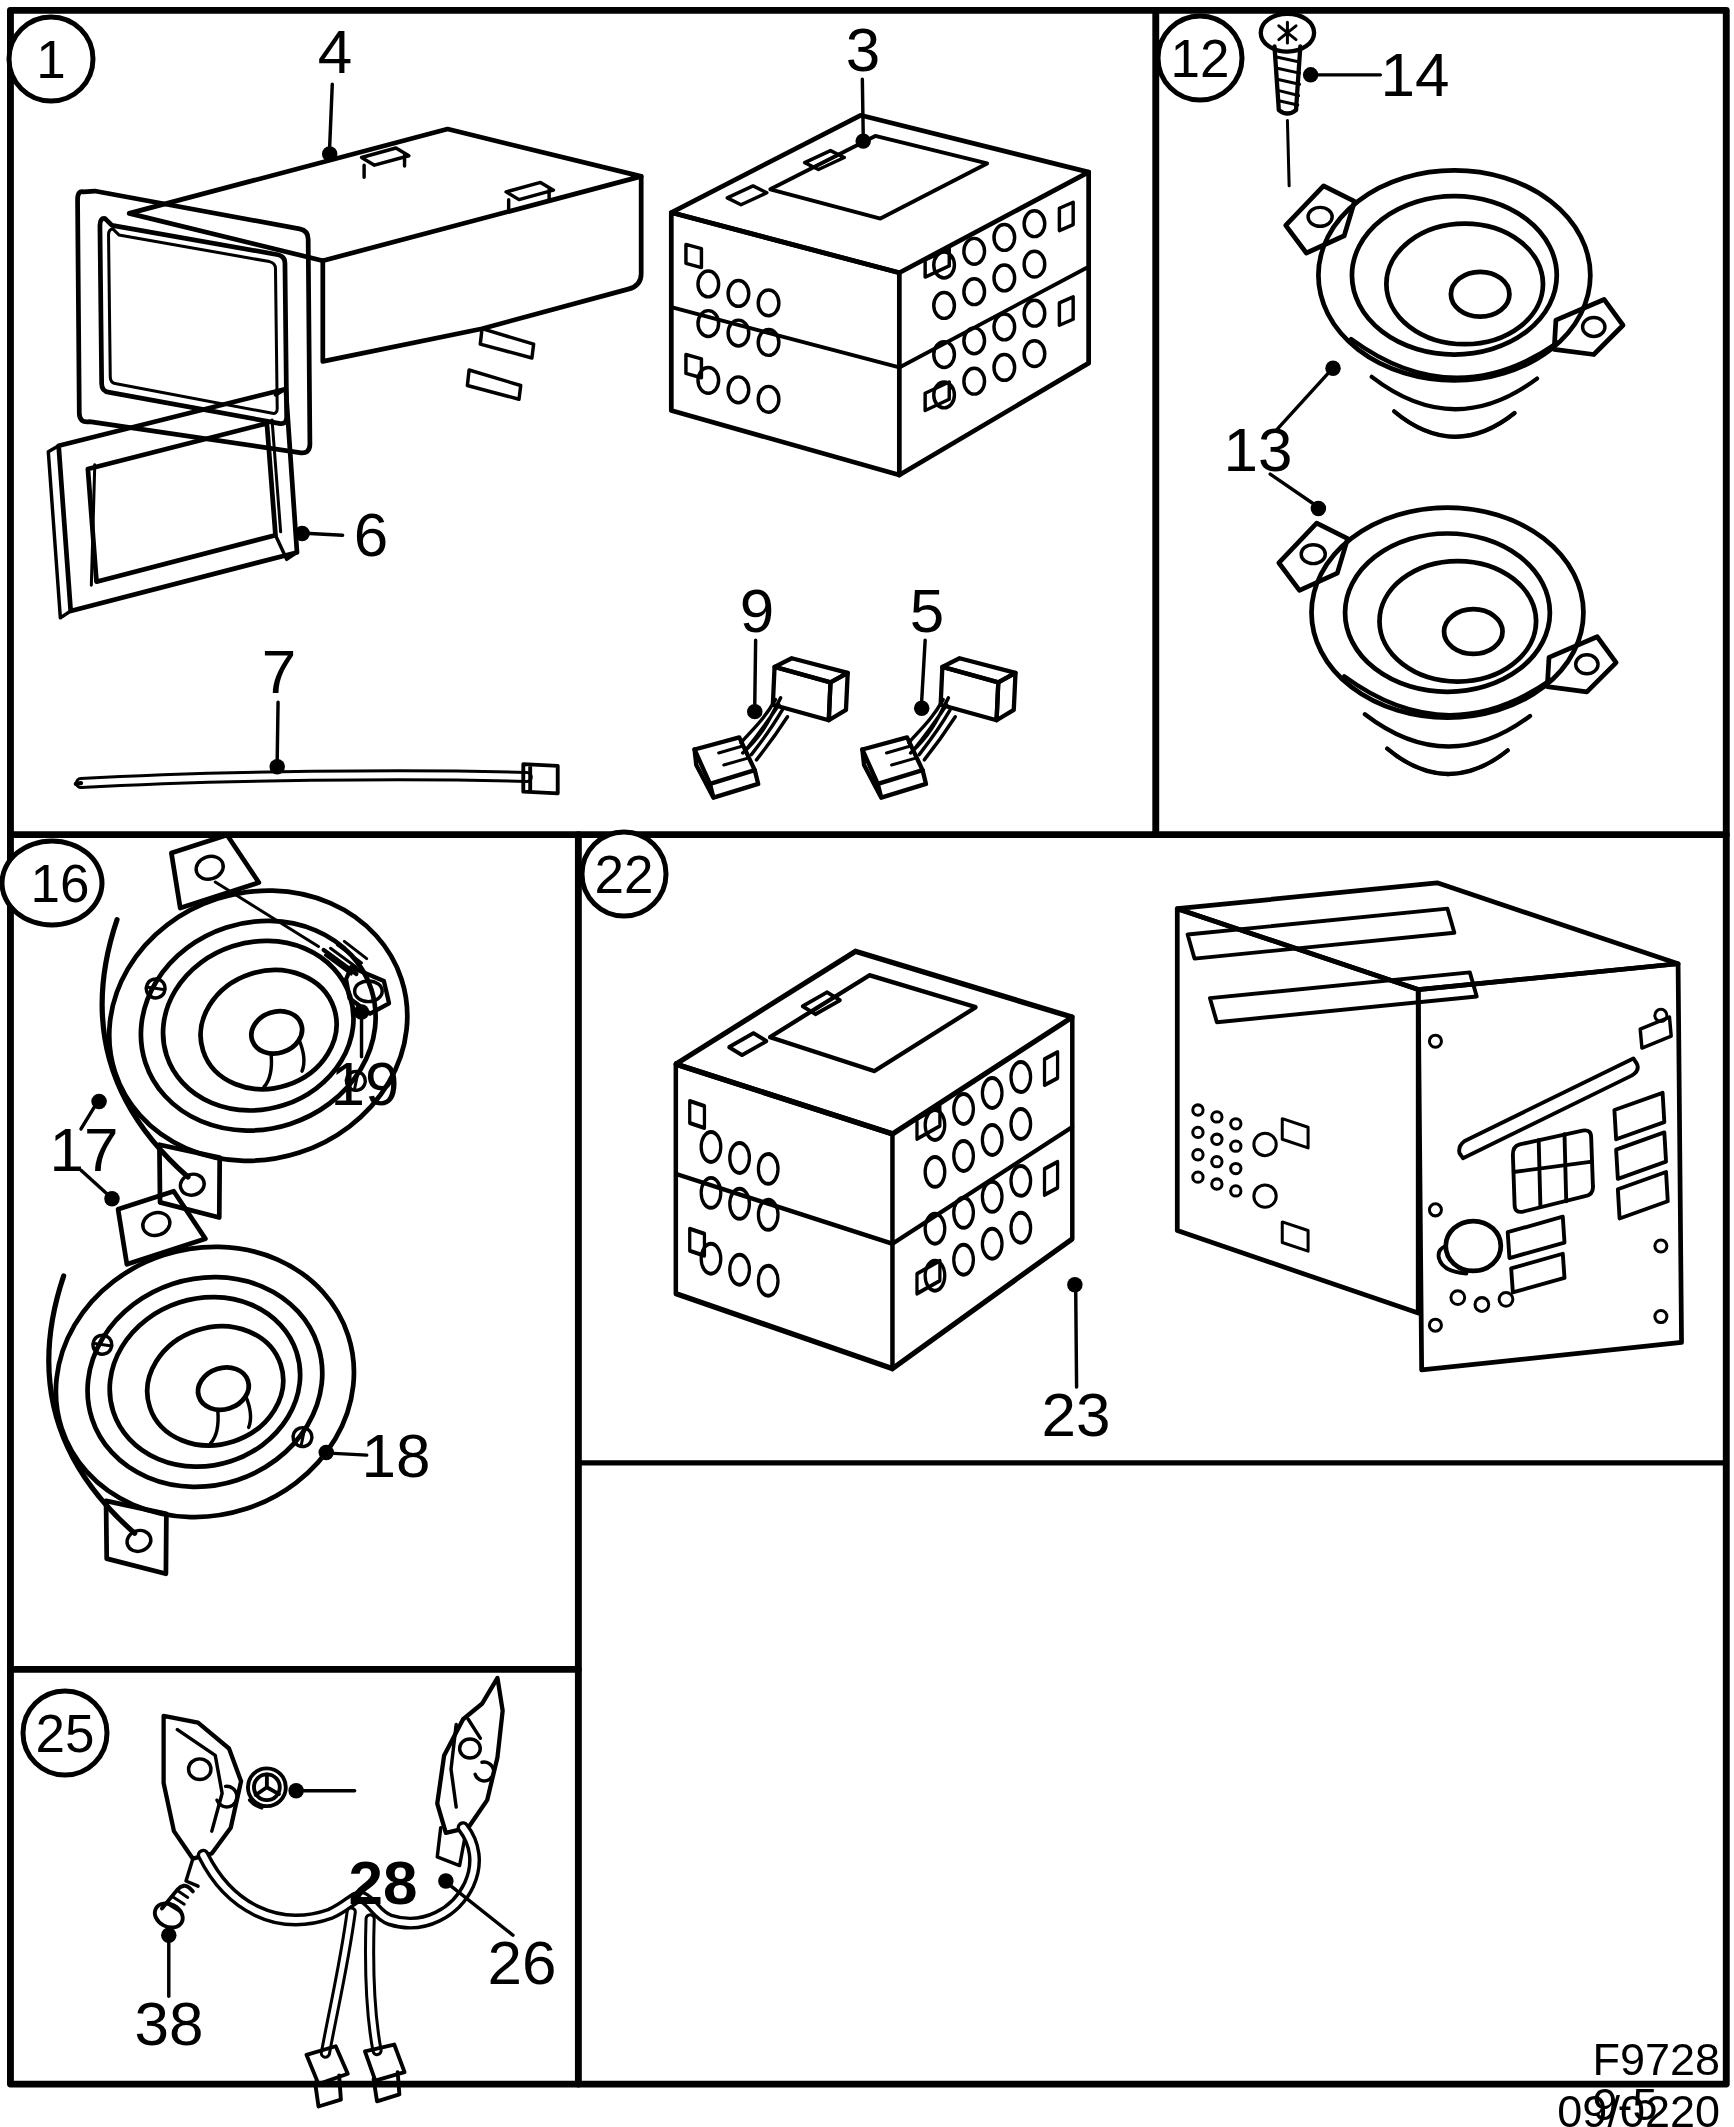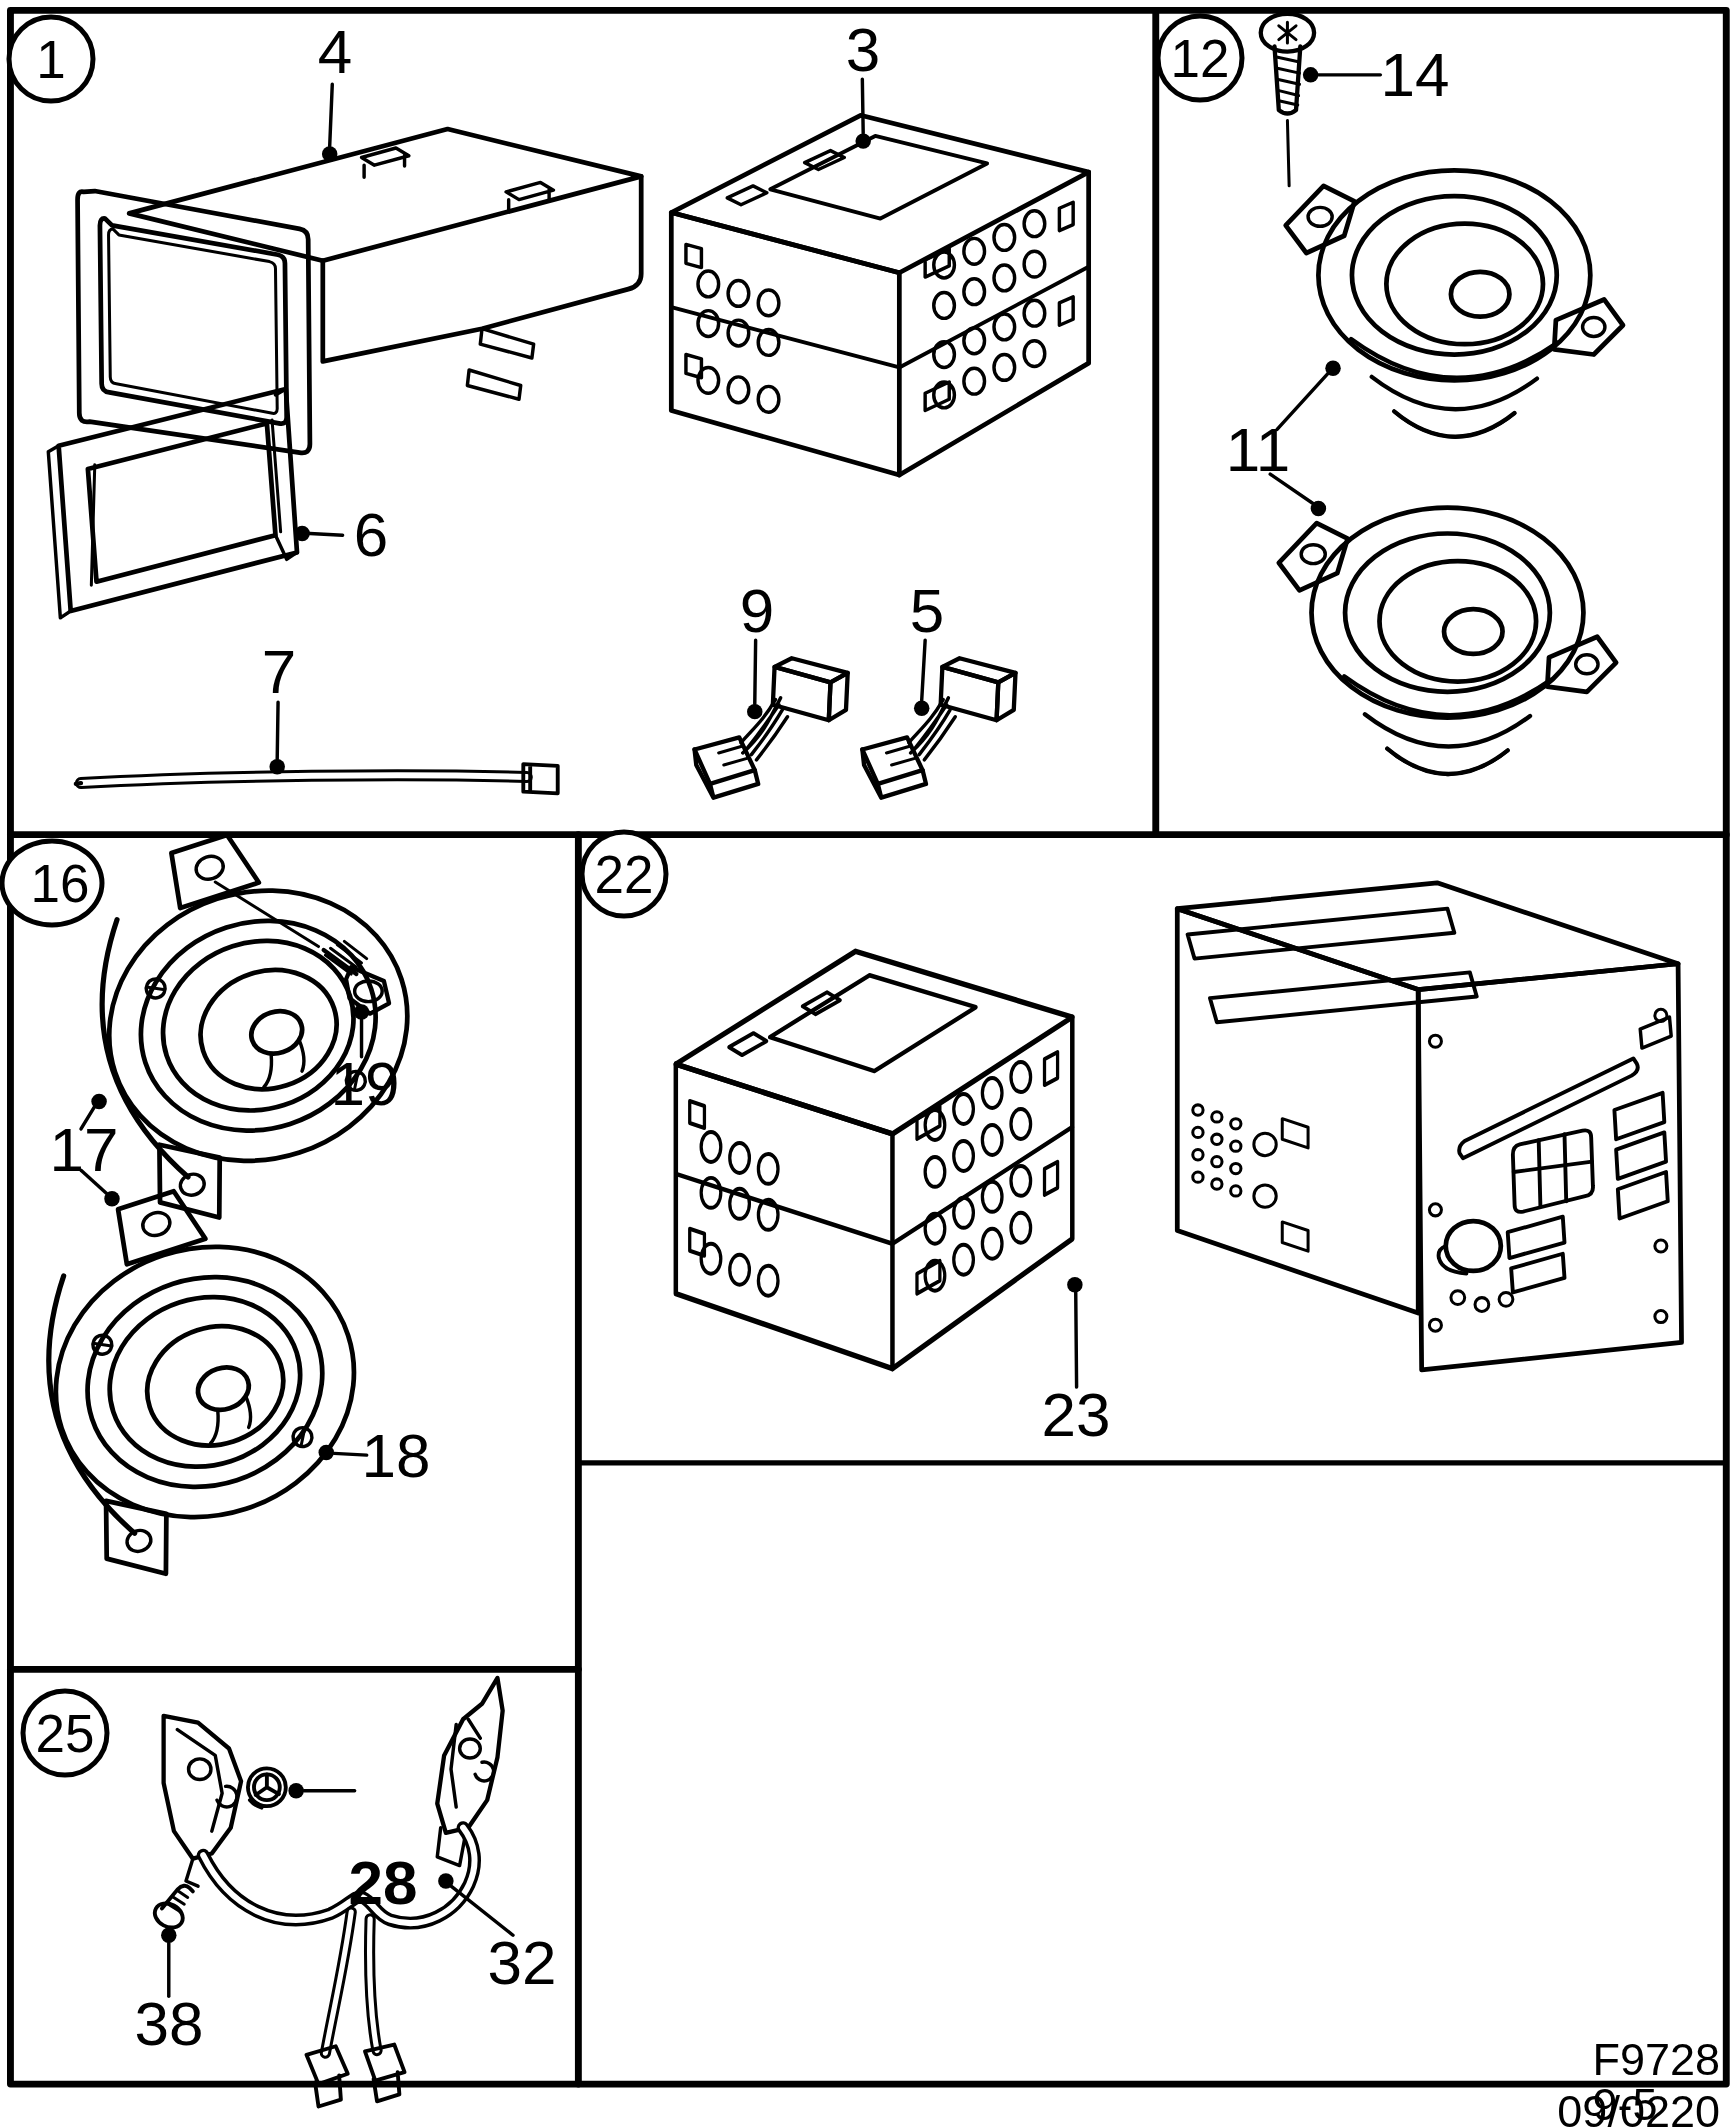--- a/index.html
+++ b/index.html
@@ -317,26 +317,26 @@
 <div class="circled" style="left:624px;top:874px;">22</div>
 <div class="circled" style="left:65px;top:1733px;">25</div>
 
 <div class="label" style="left:335px;top:52px;">4</div>
 <div class="label" style="left:863px;top:50px;">3</div>
 <div class="label" style="left:371px;top:535px;">6</div>
 <div class="label" style="left:279px;top:672px;">7</div>
 <div class="label" style="left:757px;top:611px;">9</div>
 <div class="label" style="left:927px;top:611px;">5</div>
 <div class="label" style="left:1415px;top:75px;">14</div>
-<div class="label" style="left:1258px;top:450px;">11</div>
+<div class="label" style="left:1258px;top:450px;">13</div>
 <div class="label" style="left:365px;top:1084px;">19</div>
 <div class="label" style="left:54px;top:1150px;margin-left:30px;">17</div>
 <div class="label" style="left:396px;top:1456px;">18</div>
 <div class="label" style="left:1076px;top:1415px;">23</div>
 <div class="label" style="left:383px;top:1883px;font-weight:bold;">28</div>
-<div class="label" style="left:522px;top:1963px;">32</div>
+<div class="label" style="left:522px;top:1963px;">26</div>
 <div class="label" style="left:169px;top:2024px;">38</div>
 
 <div class="footer-code" style="left:1720px;top:2037px;">F9728 9-5</div>
 <div class="footer-code" style="left:1720px;top:2089px;">09/0220</div>
 
 </div>
 
 
 </body></html>

